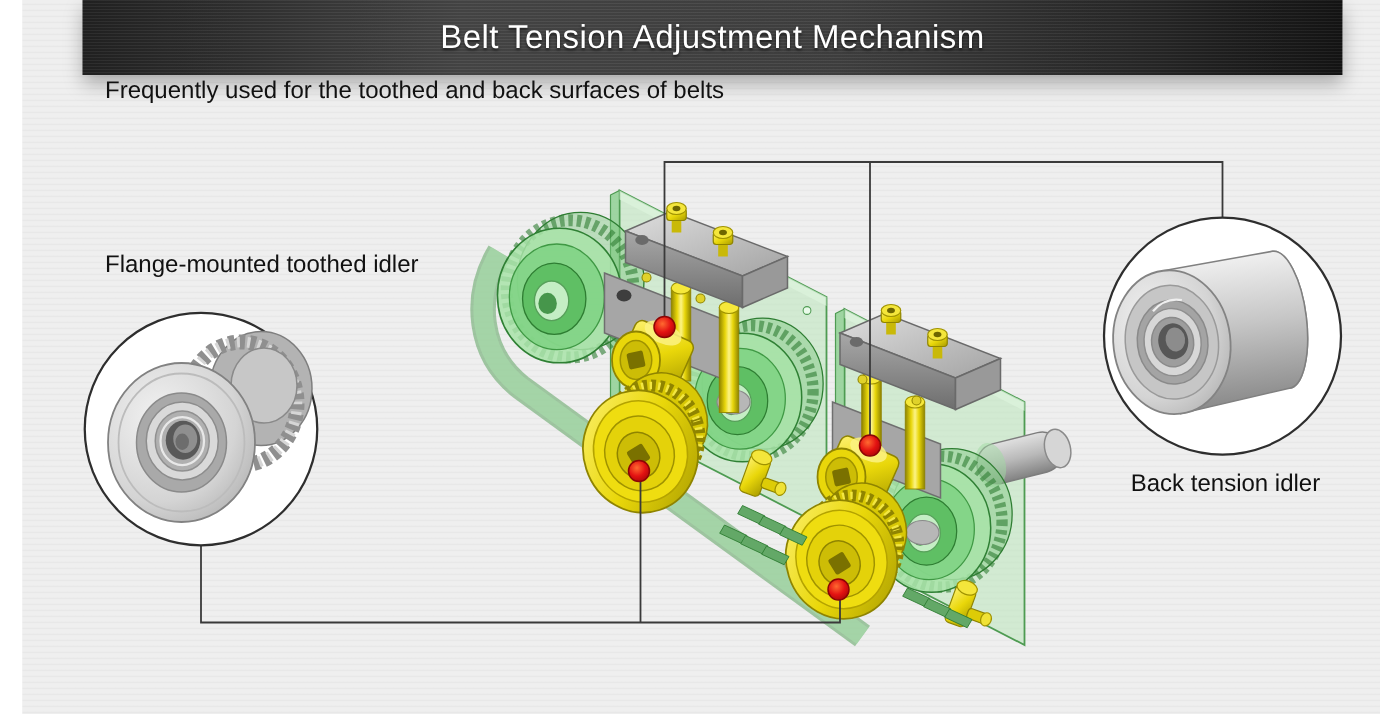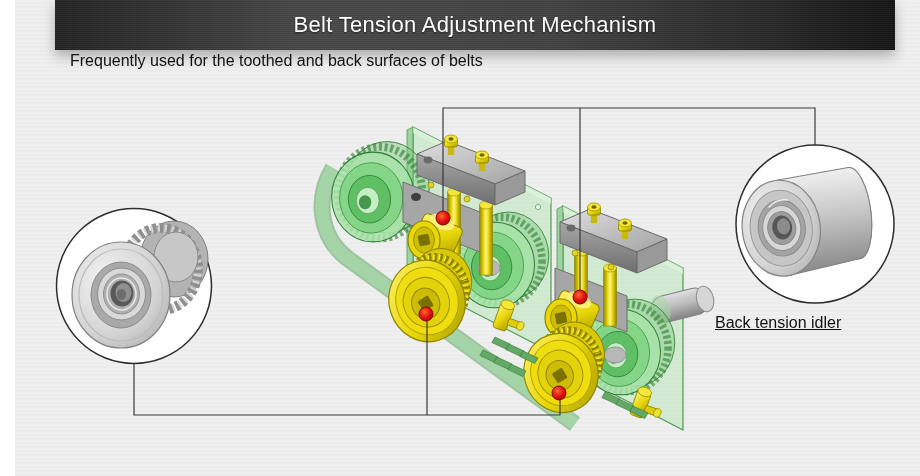--- a/index.html
+++ b/index.html
@@ -21,33 +21,34 @@
   }
   .header .title{
     color:#fff;font-size:22px;letter-spacing:.3px;
     text-shadow:0 1px 2px rgba(0,0,0,.6);
   }
   .subtitle{
     position:absolute;left:55px;top:52px;font-size:16px;color:#111;
   }
   .label{position:absolute;font-size:16px;color:#111;}
   .label-left{left:55px;top:168px;}
-  .label-right{left:700px;top:314px;width:204px;text-decoration:underline;}
+  .label-right{left:700px;top:314px;width:204px;text-align:center;}
   svg.art{position:absolute;left:0;top:0;}
 </style>
 </head>
 <body>
 
 <div class="page">
 
   <div class="header">
     <span class="title">Belt Tension Adjustment Mechanism</span>
   </div>
 
   <div class="subtitle">Frequently used for the toothed and back surfaces of belts</div>
+  <div class="label label-left">Flange-mounted toothed idler</div>
   <div class="label label-right">Back tension idler</div>
 
   <svg class="art" width="920" height="476" viewBox="0 0 920 476">
     <defs>
       <linearGradient id="gYel" x1="0" y1="0" x2="1" y2="1">
         <stop offset="0" stop-color="#fdf170"></stop>
           <stop offset=".5" stop-color="#e9d70a"></stop>
           <stop offset="1" stop-color="#a89b00"></stop>
       </linearGradient>
       <linearGradient id="gYelPost" x1="0" y1="0" x2="1" y2="0">

